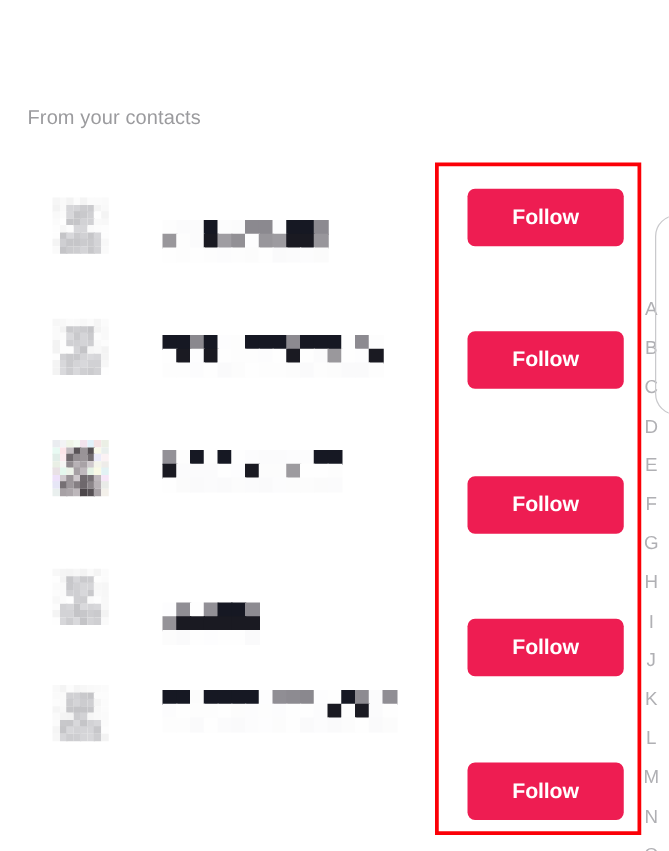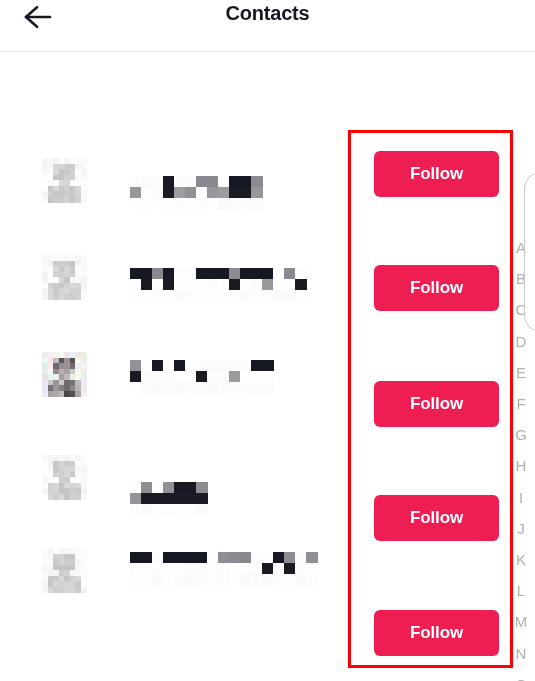--- a/index.html
+++ b/index.html
@@ -66,34 +66,22 @@
     position:absolute;left:524px;top:172px;width:34px;height:160px;
     border:1px solid #c9c9cc;border-radius:17px;box-sizing:border-box;
     background:transparent;
   }
 </style>
 </head>
 <body>
 
 <div id="screen">
 
-  <div id="header">
-    <div id="back-btn">
-      <span>
-        <svg width="30" height="26" viewBox="0 0 30 26" aria-hidden="true">
-          <path d="M3 13 L14 3.2" stroke="#161823" stroke-width="2.6" stroke-linecap="round" fill="none"></path>
-          <path d="M3 13 L14 22.8" stroke="#161823" stroke-width="2.6" stroke-linecap="round" fill="none"></path>
-          <path d="M3 13 L27 13" stroke="#161823" stroke-width="2.6" stroke-linecap="round" fill="none"></path>
-        </svg>
-      </span>
-    </div>
-    <div id="title">Contacts</div>
-    <div id="divider"></div>
-  </div>
-
+
+  <div id="section-label">From your contacts</div>
 
   <div id="contact-list">
       <div class="row" style="top: 150px;">
         <div class="avatar" style="position: absolute; top: 8px;">
           <div class="blk" style="left: 0px; top: 0px; width: 6.1px; height: 6.1px; background: rgb(246, 246, 246);"></div>
           <div class="blk" style="left: 5.5px; top: 0px; width: 6.1px; height: 6.1px; background: rgb(249, 249, 249);"></div>
           <div class="blk" style="left: 11px; top: 0px; width: 6.1px; height: 6.1px; background: rgb(243, 243, 243);"></div>
           <div class="blk" style="left: 16.5px; top: 0px; width: 6.1px; height: 6.1px; background: rgb(252, 252, 252);"></div>
           <div class="blk" style="left: 22px; top: 0px; width: 6.1px; height: 6.1px; background: rgb(244, 244, 244);"></div>
           <div class="blk" style="left: 27.5px; top: 0px; width: 6.1px; height: 6.1px; background: rgb(251, 251, 251);"></div>

